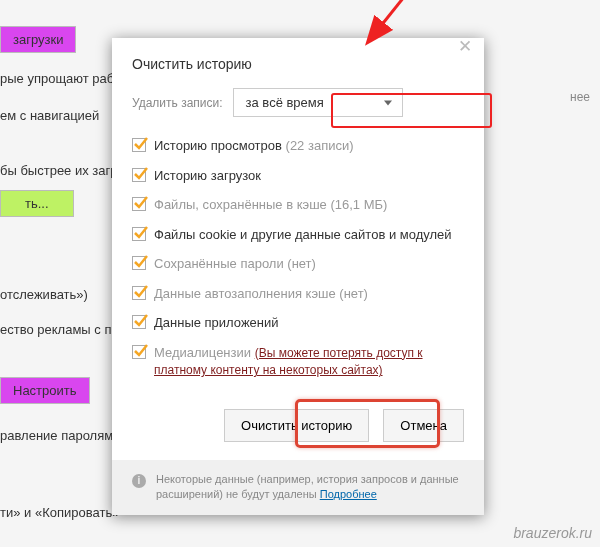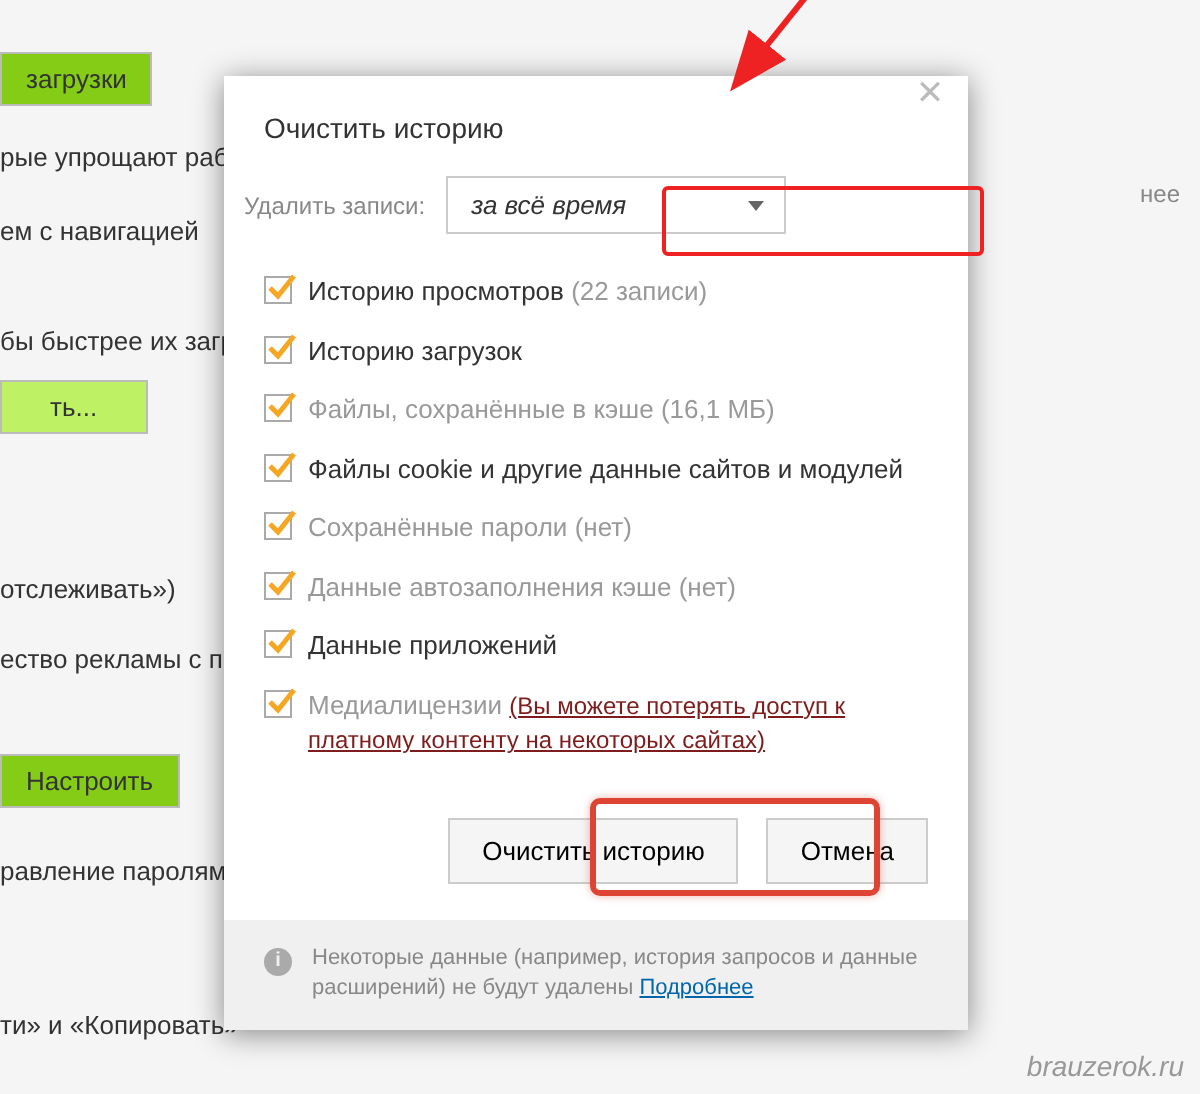--- a/index.html
+++ b/index.html
@@ -20,21 +20,21 @@
       padding: 20px 0 20px 0;
     }
     .bg-item {
       padding: 6px 0;
       color: #333;
       font-size: 13px;
       white-space: nowrap;
     }
     .bg-button {
       display: inline-block;
-      background: #84cc16;
+      background: #d946ef;
       border: 1px solid #bbb;
       padding: 5px 12px;
       font-size: 13px;
       cursor: pointer;
     }
     .bg-ellipsis-btn {
       display: inline-block;
       background: #bef264;
       border: 1px solid #bbb;
       padding: 5px 24px;
@@ -85,21 +85,20 @@
       color: #888;
     }
     .select-wrap {
       position: relative;
       border: 1px solid #ccc;
       padding: 6px 28px 6px 12px;
       font-size: 13px;
       background: #fff;
       width: 170px;
       cursor: pointer;
-      font-style: italic;
     }
     .select-arrow {
       position: absolute;
       right: 10px;
       top: 50%;
       transform: translateY(-50%);
       width: 0; height: 0;
       border-left: 4px solid transparent;
       border-right: 4px solid transparent;
       border-top: 5px solid #666;
@@ -241,21 +240,21 @@
   <div class="bg-item" style="margin-top:50px;">ти» и «Копировать»</div>
   <span class="bg-more">нее</span>
 </div>
 
 <div class="dialog-overlay">
   <div class="close-x">✕</div>
   <div class="dialog-header">
     <div class="dialog-title">Очистить историю</div>
   </div>
 
-  <div class="delete-row" style="position:relative;padding-left:10px;">
+  <div class="delete-row" style="position:relative;">
     <span class="delete-label">Удалить записи:</span>
     <div class="select-wrap">
       <span>за всё время</span>
       <span class="select-arrow"></span>
     </div>
     <div class="highlight-select"></div>
   </div>
 
   <div class="checkbox-list">
     <div class="checkbox-row">

